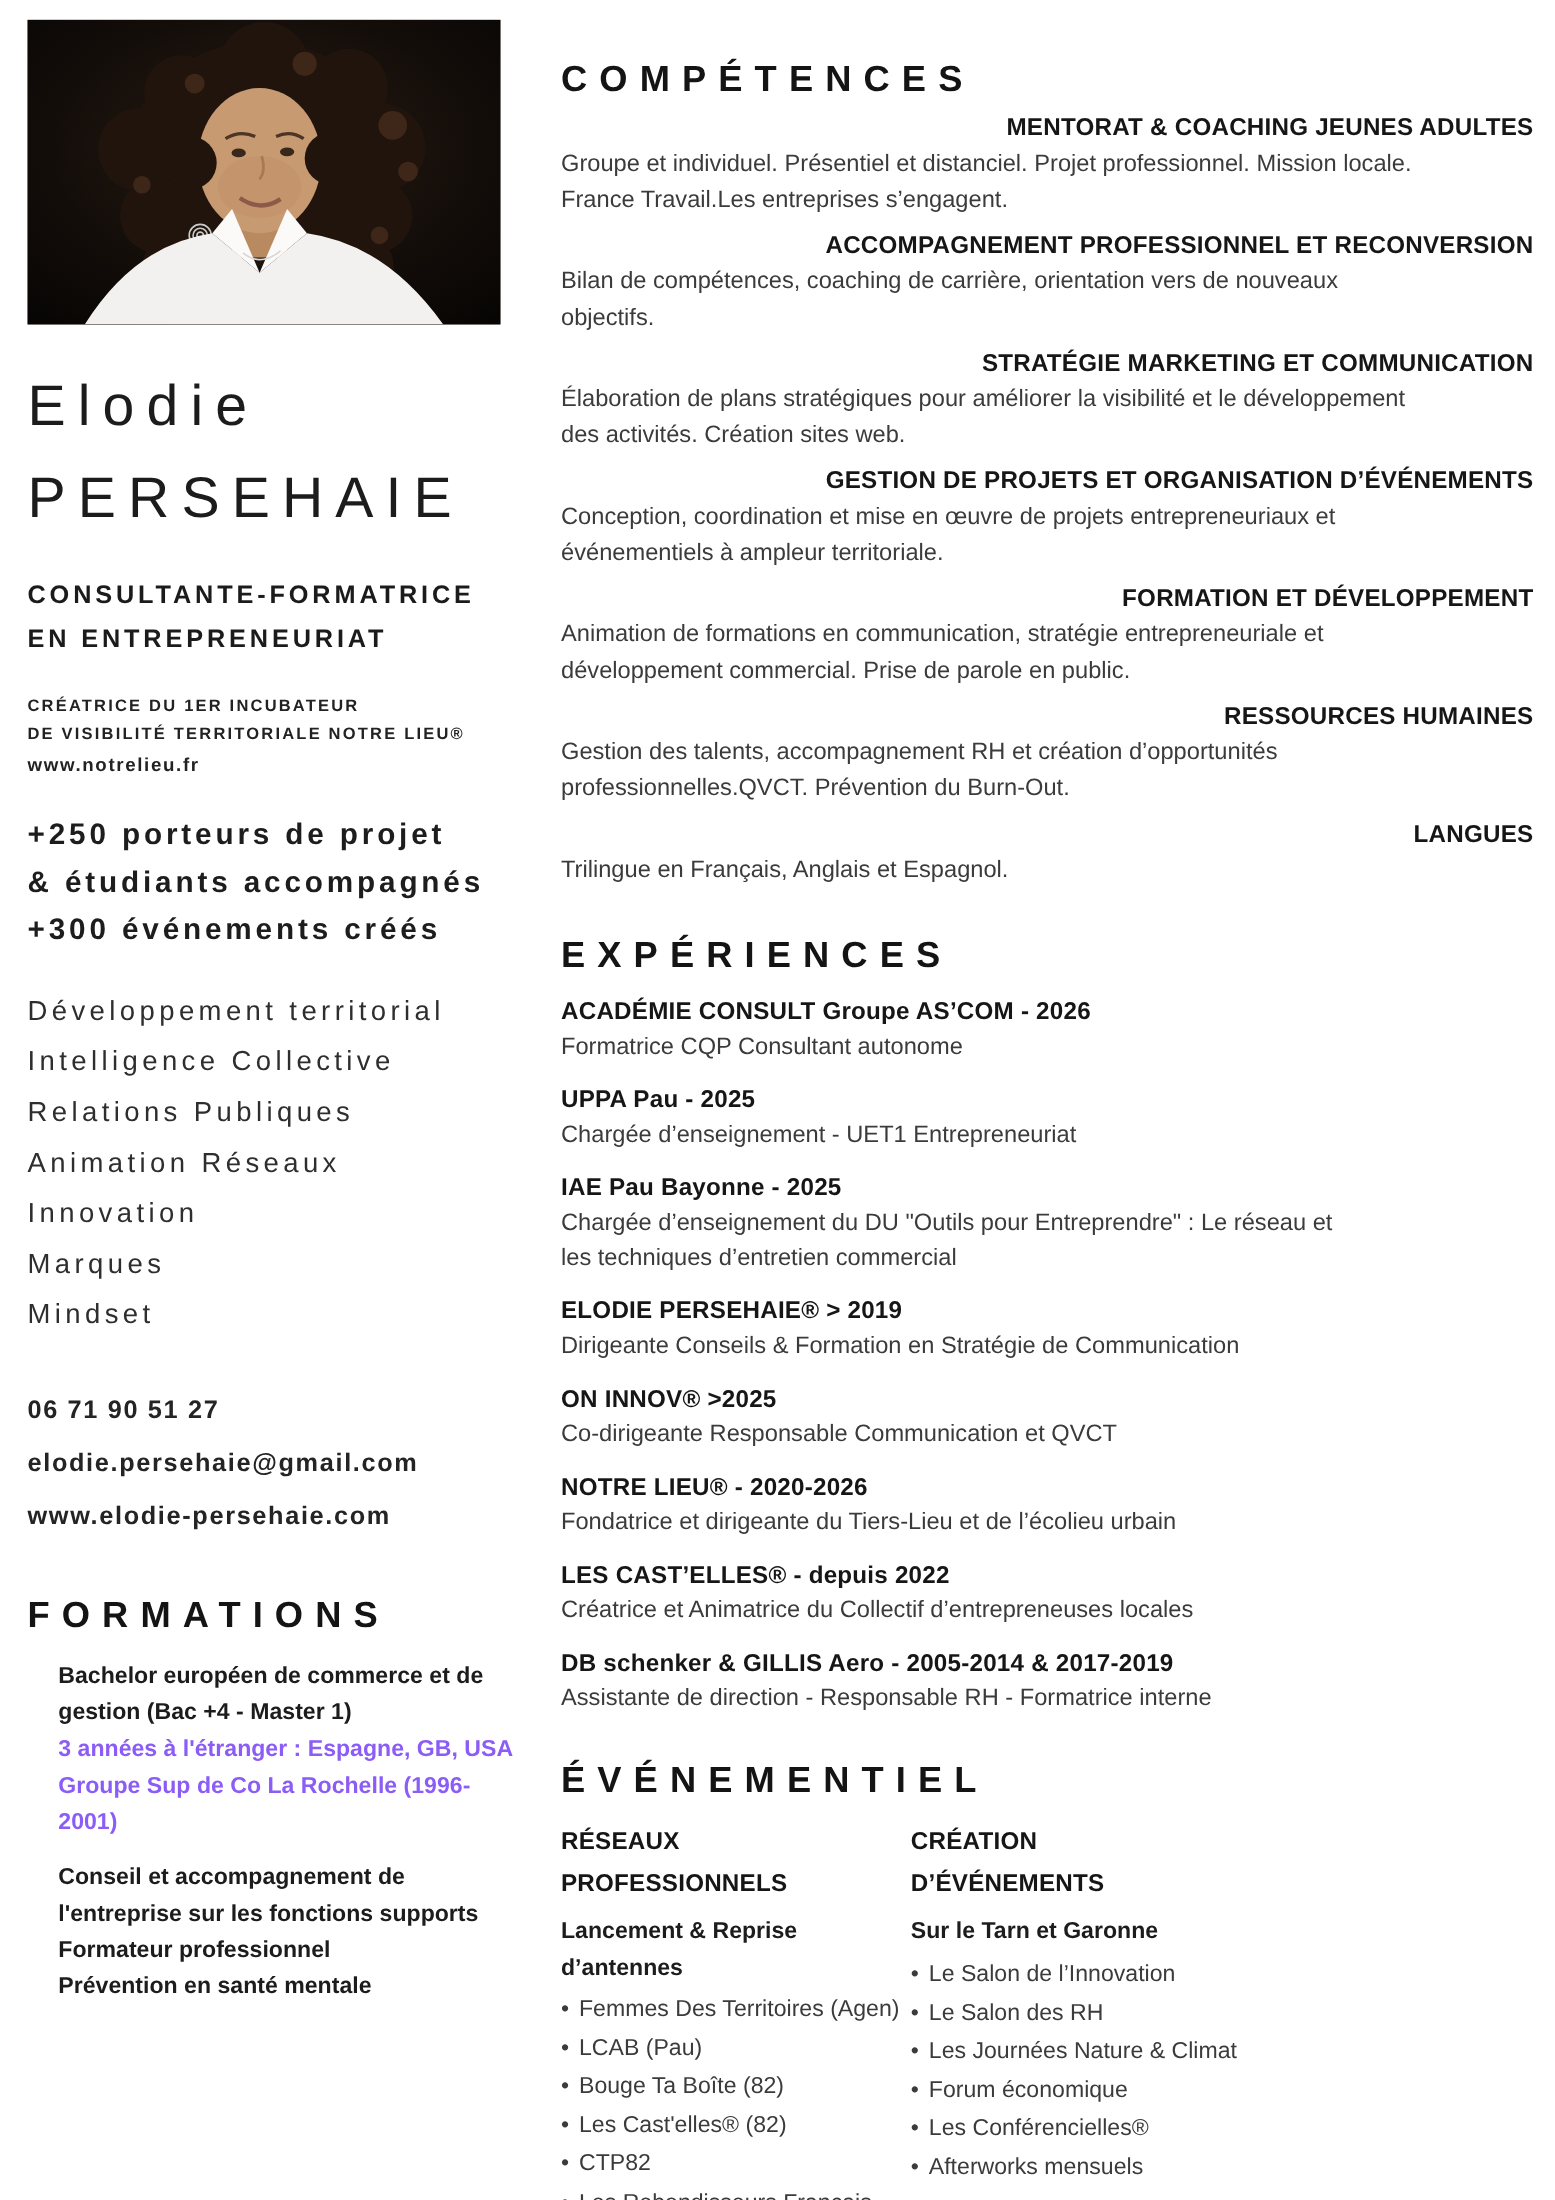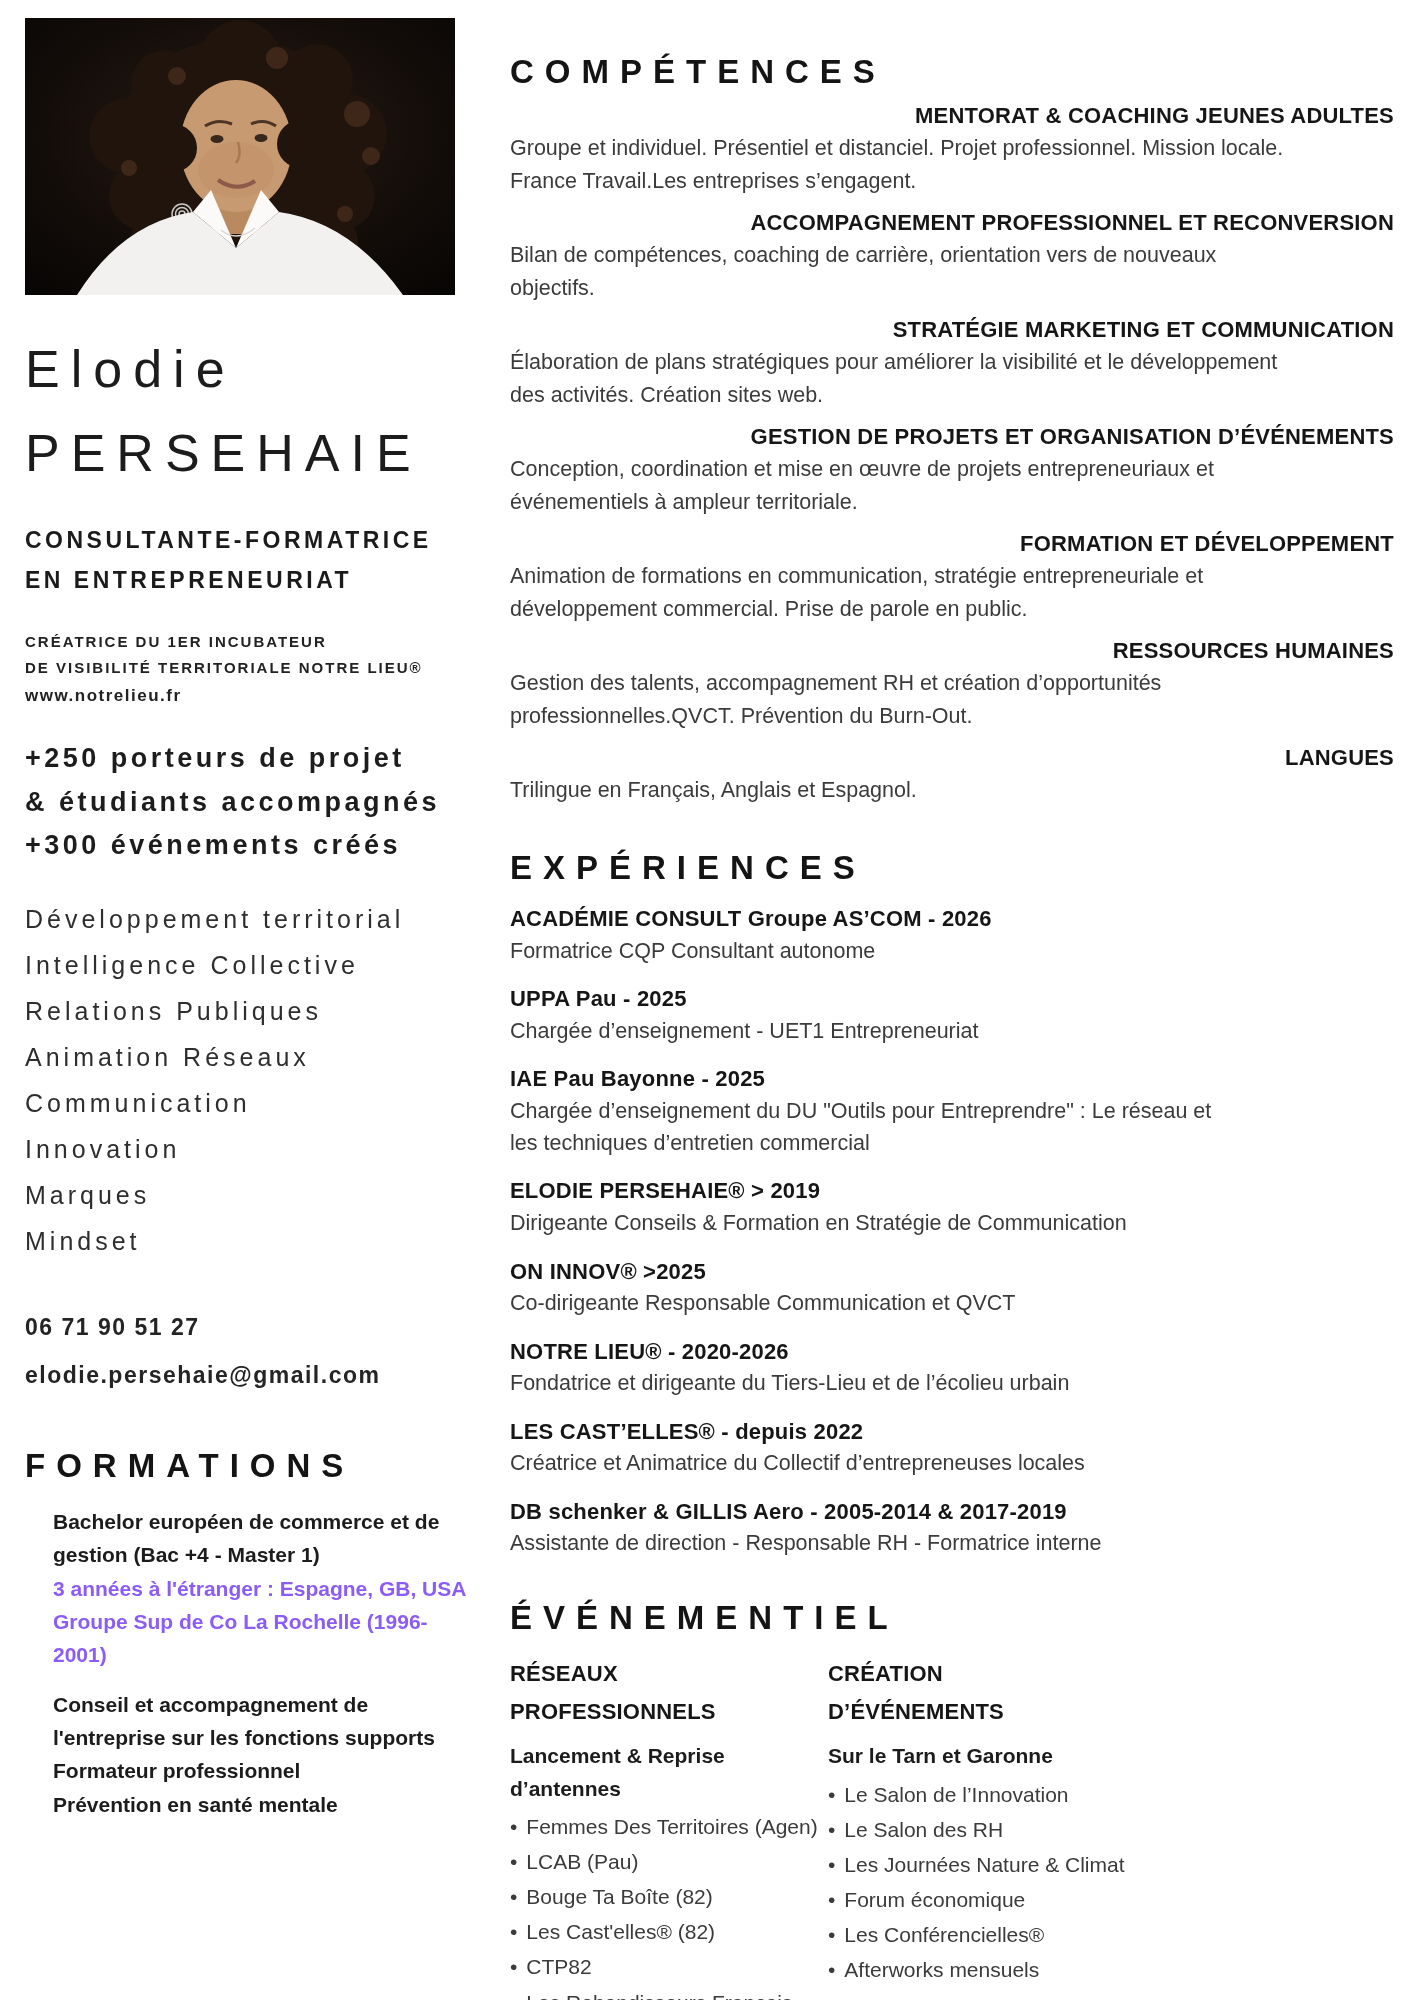--- a/index.html
+++ b/index.html
@@ -156,29 +156,29 @@
       <div class="st-line">+250 porteurs de projet</div>
       <div class="st-line">&amp; étudiants accompagnés</div>
       <div class="st-line">+300 événements créés</div>
     </div>
 
     <ul class="skills">
       <li>Développement territorial</li>
       <li>Intelligence Collective</li>
       <li>Relations Publiques</li>
       <li>Animation Réseaux</li>
-      <li>Communication</li>
       <li>Innovation</li>
       <li>Marques</li>
       <li>Mindset</li>
     </ul>
 
     <div class="contact">
       <div class="ct-line">06 71 90 51 27</div>
       <div class="ct-line">elodie.persehaie@gmail.com</div>
+      <div class="ct-line">www.elodie-persehaie.com</div>
     </div>
 
     <div class="h1">FORMATIONS</div>
 
     <div class="formations">
       <div class="f-block">
         <div class="f-bold">Bachelor européen de commerce et de gestion (Bac +4 - Master 1)</div>
         <div class="f-reg">3 années à l'étranger : Espagne, GB, USA</div>
         <div class="f-reg">Groupe Sup de Co La Rochelle (1996-2001)</div>
       </div>

